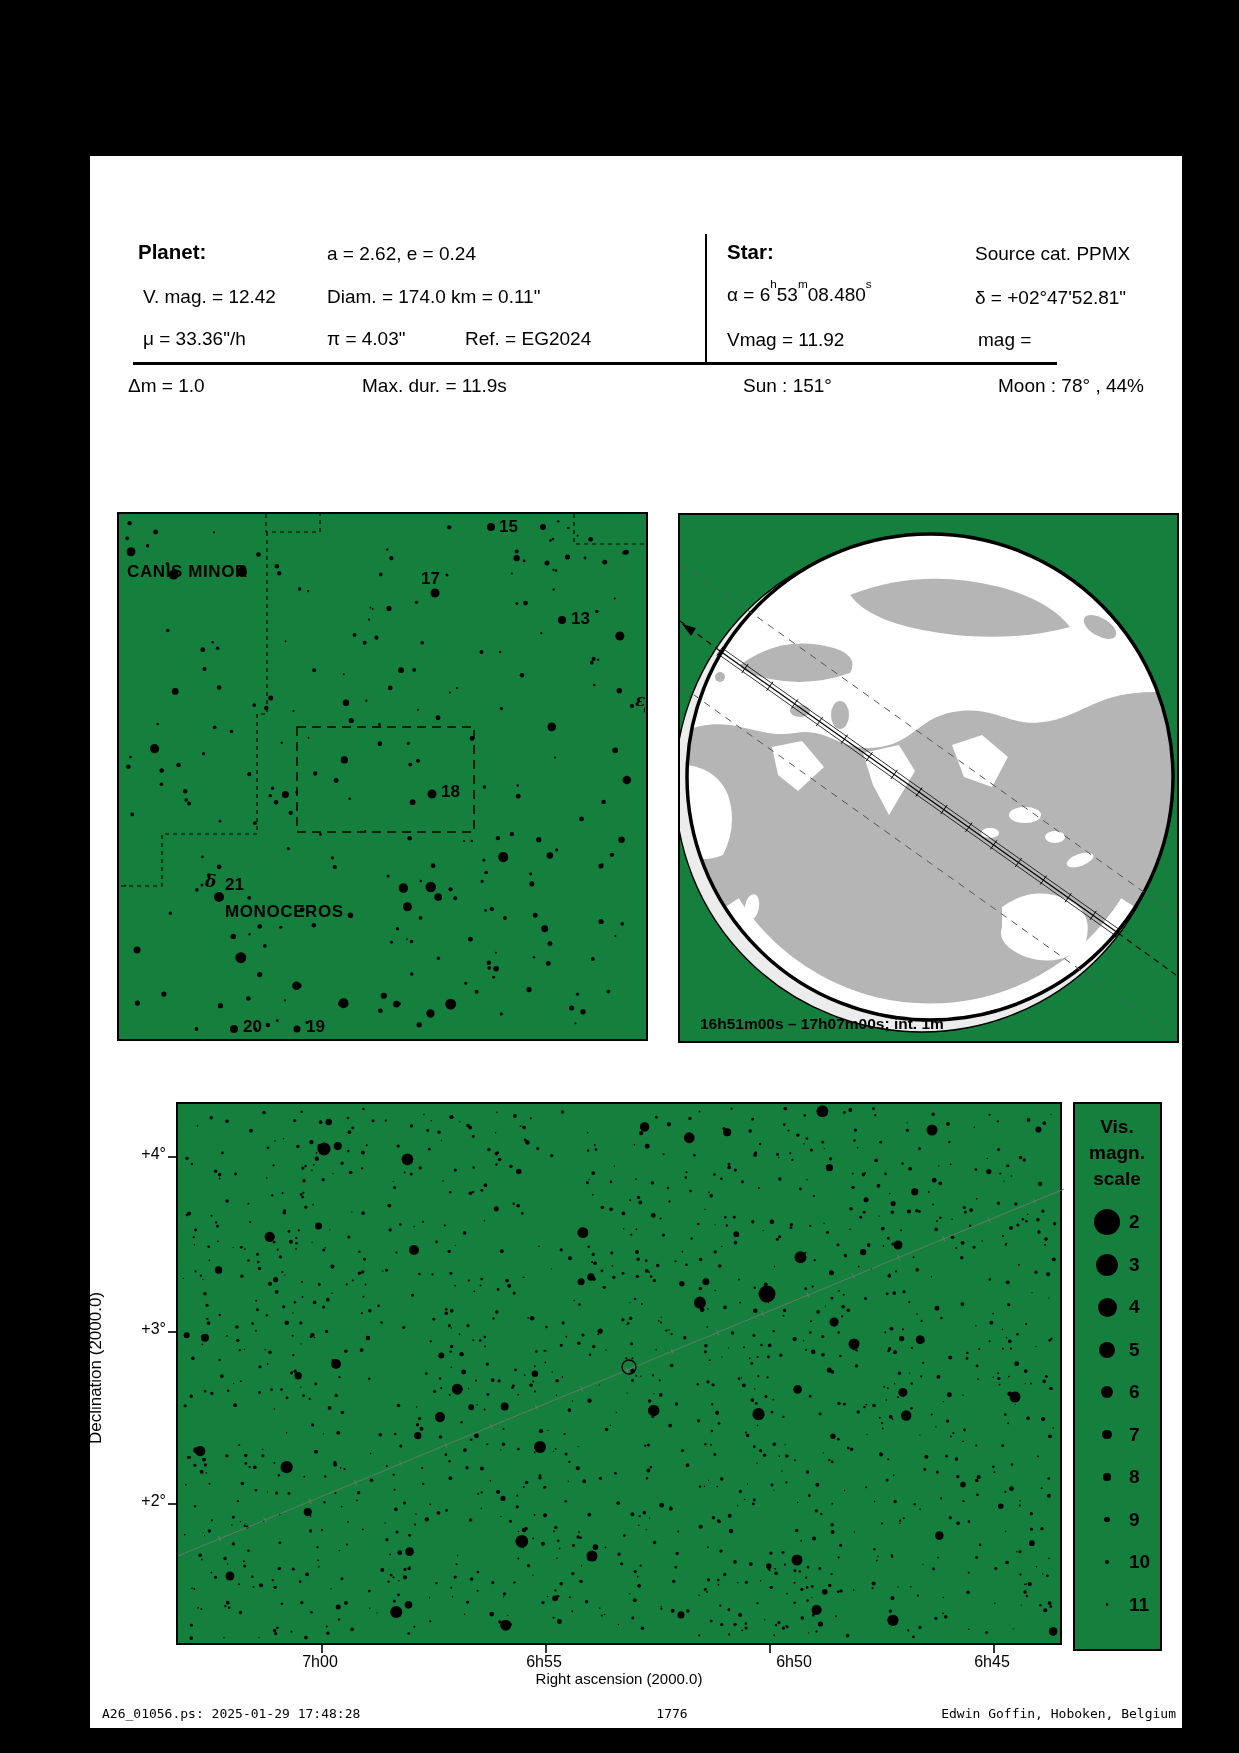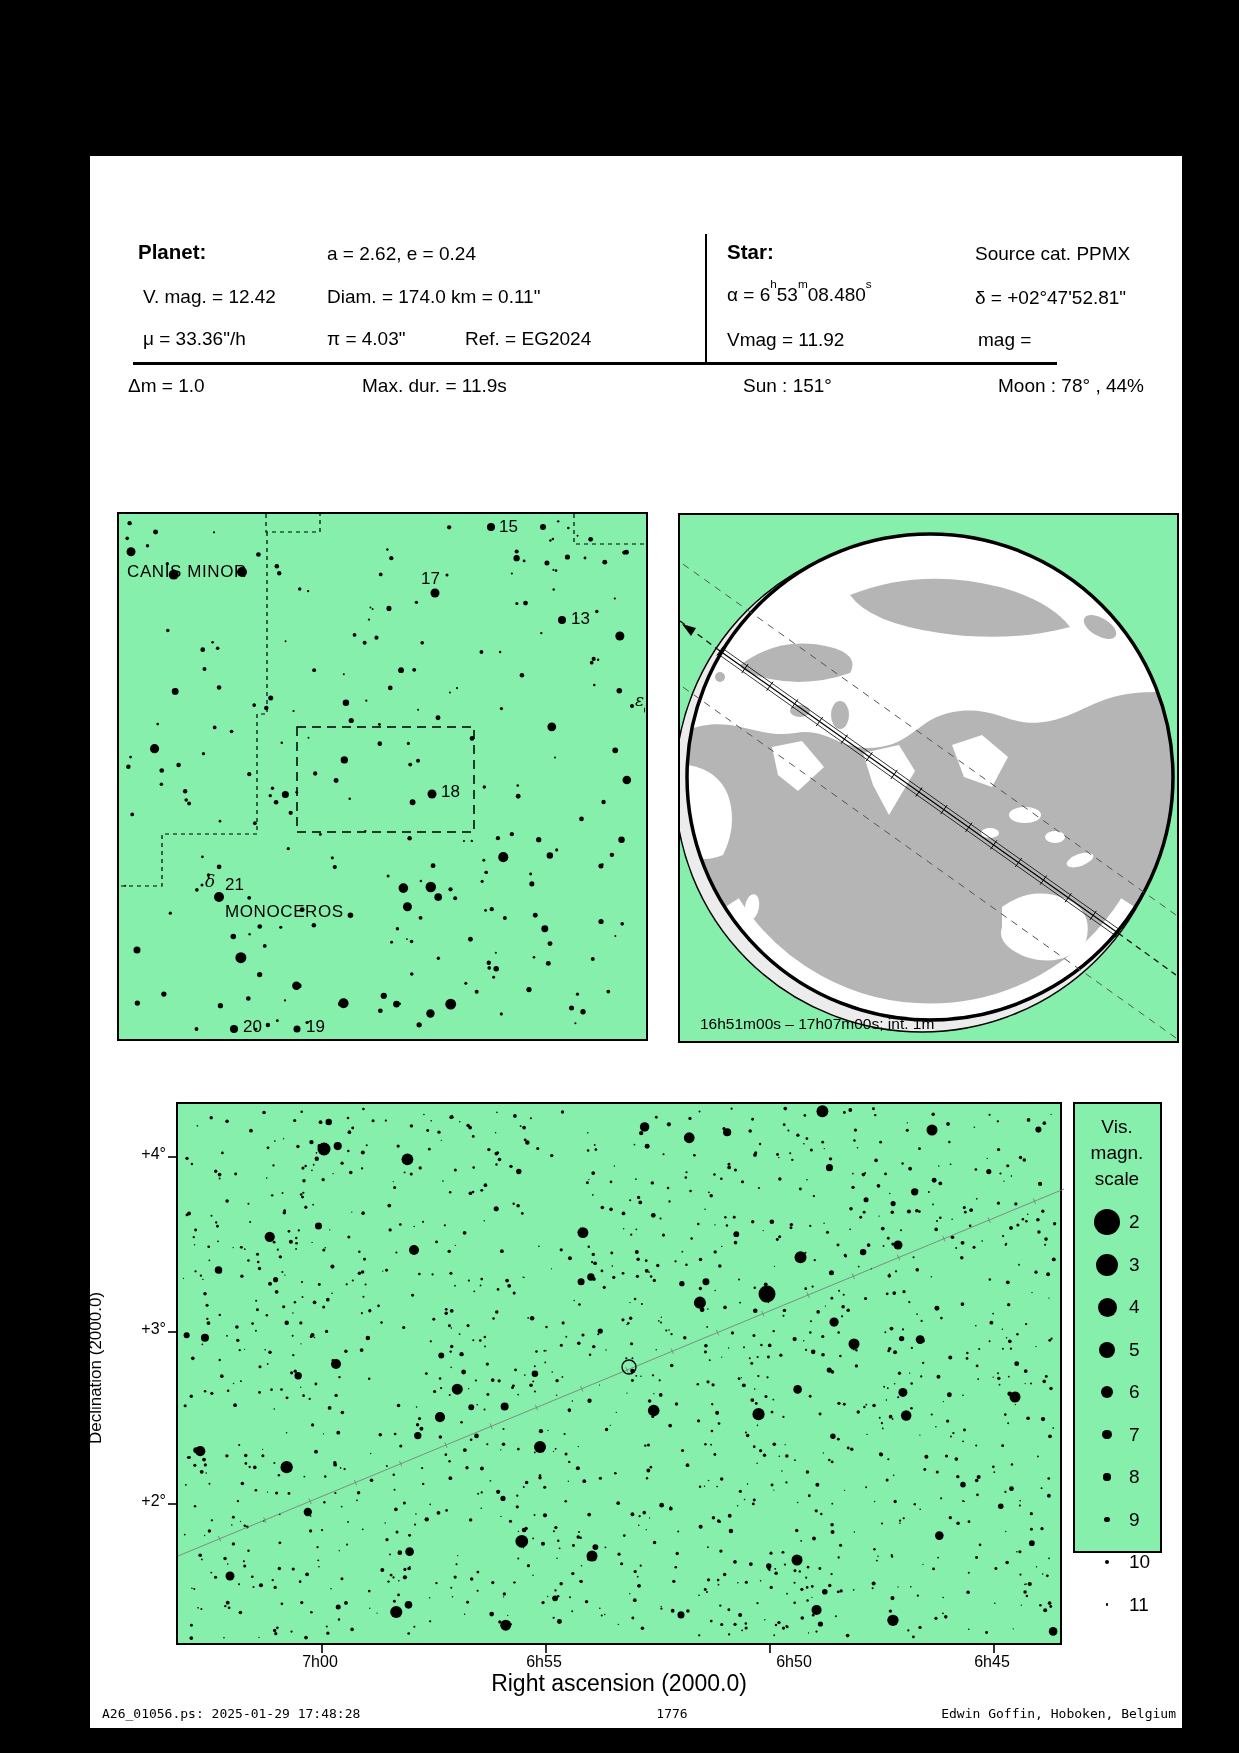--- a/index.html
+++ b/index.html
@@ -6,29 +6,29 @@
   body{width:1239px;height:1753px;background:#000;position:relative;
        font-family:"Liberation Sans",sans-serif;color:#000;}
   .page{position:absolute;left:90px;top:156px;width:1092px;height:1572px;background:#ffffff;overflow:hidden;}
   .t{position:absolute;white-space:nowrap;font-size:19px;}
   .blab{font-weight:bold;font-size:20.5px;}
   .title{position:absolute;left:42px;top:0px;font-size:40px;font-weight:bold;letter-spacing:-1px;white-space:nowrap;}
   .date{position:absolute;left:62px;top:44px;font-size:29px;white-space:nowrap;}
   sup.u{font-size:0.62em;position:relative;top:-0.5em;line-height:0;}
   .vline{position:absolute;background:#000;}
   .hline{position:absolute;background:#000;}
-  .box{position:absolute;background:#86efac;border:2.5px solid #000;box-sizing:border-box;}
+  .box{position:absolute;background:#15803d;border:2.5px solid #000;box-sizing:border-box;font-weight:bold;}
   .box svg{display:block;}
   .snum{position:absolute;font-size:17px;white-space:nowrap;}
   .cname{position:absolute;font-size:17px;letter-spacing:0.6px;white-space:nowrap;}
   .greek{position:absolute;font-family:"DejaVu Serif",serif;font-style:italic;font-size:17px;white-space:nowrap;}
   .caption{position:absolute;left:20px;bottom:8px;font-size:15.5px;white-space:nowrap;}
   .ticklab{position:absolute;font-size:16px;white-space:nowrap;}
   .ylab{text-align:right;width:58px;}
-  .axis-title-x{position:absolute;left:86px;top:1514px;width:886px;text-align:center;font-size:23px;}
+  .axis-title-x{position:absolute;left:86px;top:1514px;width:886px;text-align:center;font-size:15px;}
   .axis-title-y{position:absolute;left:6px;top:1212px;transform:translate(-50%,-50%) rotate(-90deg);font-size:17px;white-space:nowrap;}
   .legend-title{position:absolute;left:0;width:84px;text-align:center;font-size:19px;}
   .legend-dot{position:absolute;background:#000;border-radius:50%;}
   .legend-num{position:absolute;font-size:19px;}
   .footer{position:absolute;top:1550px;font-size:13px;font-family:"DejaVu Sans Mono","Liberation Mono",monospace;white-space:nowrap;}
   .footer.center{left:0;width:1092px;text-align:center;margin-left:36px;}
 </style>
 </head>
 <body>
 
@@ -1833,21 +1833,21 @@
   <div id="axis-labels">
       <div class="ticklab" style="left: 230px; top: 1497px; transform: translateX(-50%);">7h00</div>
       <div class="ticklab" style="left: 454px; top: 1497px; transform: translateX(-50%);">6h55</div>
       <div class="ticklab" style="left: 704px; top: 1497px; transform: translateX(-50%);">6h50</div>
       <div class="ticklab" style="left: 902px; top: 1497px; transform: translateX(-50%);">6h45</div>
       <div class="ticklab ylab" style="left: 18px; top: 989px;">+4°</div>
       <div class="ticklab ylab" style="left: 18px; top: 1164px;">+3°</div>
       <div class="ticklab ylab" style="left: 18px; top: 1336px;">+2°</div>
     </div>
 
-  <div class="box" id="legend-box" style="left:983px;top:946px;width:89px;height:451px;padding-left:8px;">
+  <div class="box" id="legend-box" style="left:983px;top:946px;width:89px;height:549px;padding-left:8px;">
       <div class="legend-title" style="top: 12px;">Vis.</div>
       <div class="legend-title" style="top: 38px;">magn.</div>
       <div class="legend-title" style="top: 64px;">scale</div>
       <div class="legend-dot" style="left: 19px; top: 105px; width: 26px; height: 26px;"></div>
       <div class="legend-num" style="left: 54px; top: 107px;">2</div>
       <div class="legend-dot" style="left: 21px; top: 149.5px; width: 22px; height: 22px;"></div>
       <div class="legend-num" style="left: 54px; top: 149.5px;">3</div>
       <div class="legend-dot" style="left: 22.5px; top: 193.5px; width: 19px; height: 19px;"></div>
       <div class="legend-num" style="left: 54px; top: 192px;">4</div>
       <div class="legend-dot" style="left: 24px; top: 237.5px; width: 16px; height: 16px;"></div>

